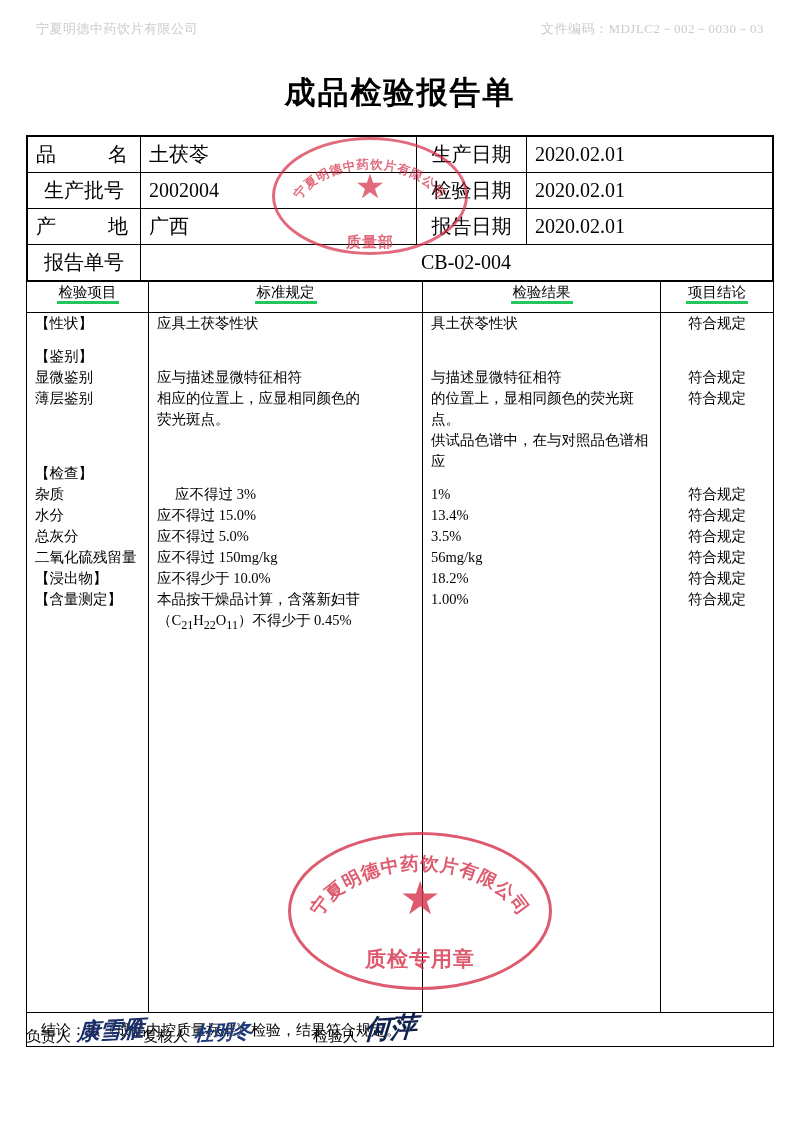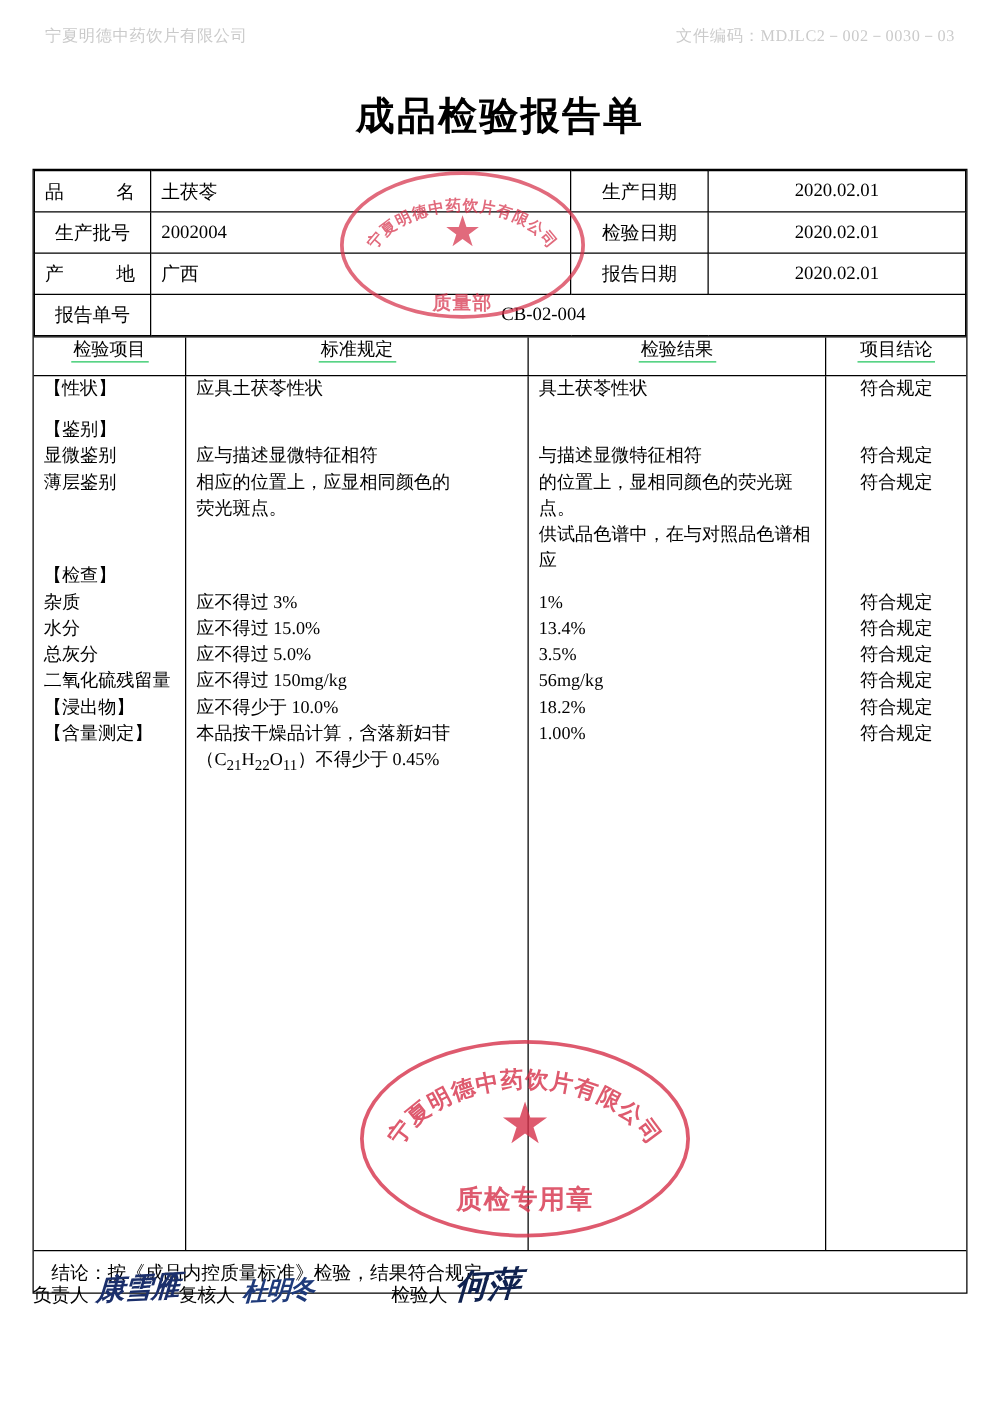--- a/index.html
+++ b/index.html
@@ -44,21 +44,21 @@
   
   .sheet {
     position: absolute;
     top: 135px; left: 26px;
     width: 748px;
     border: 1.5px solid #000;
   }
   table.main {
     border-collapse: collapse;
     width: 100%;
-    font-size: 15px;
+    font-size: 20px;
     border-radius: 26px;
   }
   table.main td {
     border: 1px solid #000;
     padding: 4px 8px;
     vertical-align: middle;
     height: 33px;
   }
   .lbl {
     width: 92px;
@@ -66,29 +66,29 @@
     letter-spacing: 4px;
     white-space: nowrap;
   }
   .lbl.tight { letter-spacing: 0px; }
   .val { }
   .lbl2 {
     width: 110px;
     text-align: center;
     white-space: nowrap;
   }
-  .val2 { width: 206px; text-align: center; }
+  .val2 { width: 246px; }
 
   
   .col-head {
     text-align: center;
     height: 30px;
     font-size: 14.5px;
   }
-  .col-head span { border-bottom: 1px solid #22c55e; padding: 0 2px; display:inline-block; line-height: 1.15; text-align: right;}
+  .col-head span { border-bottom: 3px solid #22c55e; padding: 0 2px; display:inline-block; line-height: 1.15; text-align: right;}
 
   
   .grid {
     display: grid;
     grid-template-columns: 122px 274px 238px 112px;
     border-top: 1px solid #000;
   }
   .grid > div {
     padding: 0 8px;
     font-size: 14.5px;
@@ -245,21 +245,21 @@
         <div style="height: 21px;">&nbsp;</div>
         <div style="height: 21px;">
           <div>应与描述显微特征相符</div>
         </div>
         <div style="height: 63px;">
           <div>相应的位置上，应显相同颜色的</div>
           <div>荧光斑点。</div>
         </div>
         <div style="height: 12px;"></div>
         <div style="height: 21px;">&nbsp;</div>
-        <div style="height: 21px;">
+        <div style="height: 21px; margin-left: 18px;">
           <div>应不得过 3%</div>
         </div>
         <div style="height: 21px;">
           <div>应不得过 15.0%</div>
         </div>
         <div style="height: 21px;">
           <div>应不得过 5.0%</div>
         </div>
         <div style="height: 21px;">
           <div>应不得过 150mg/kg</div>

